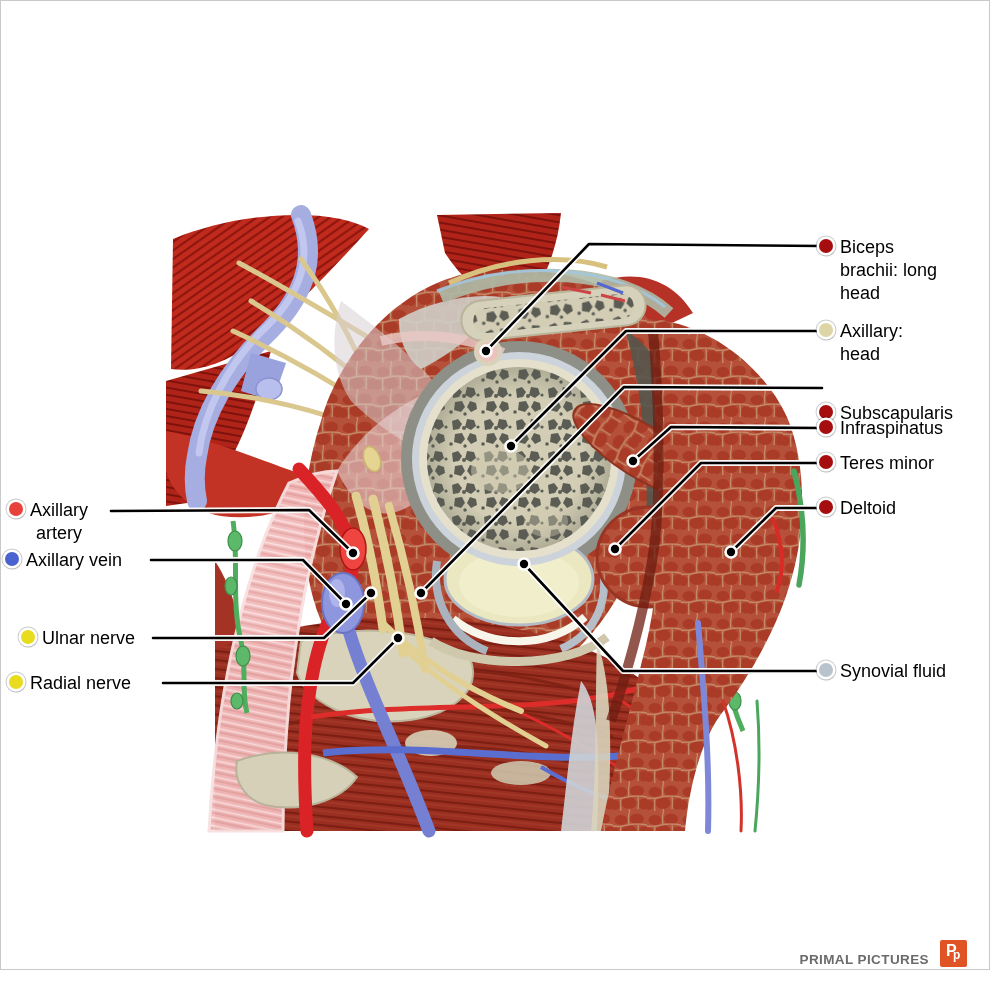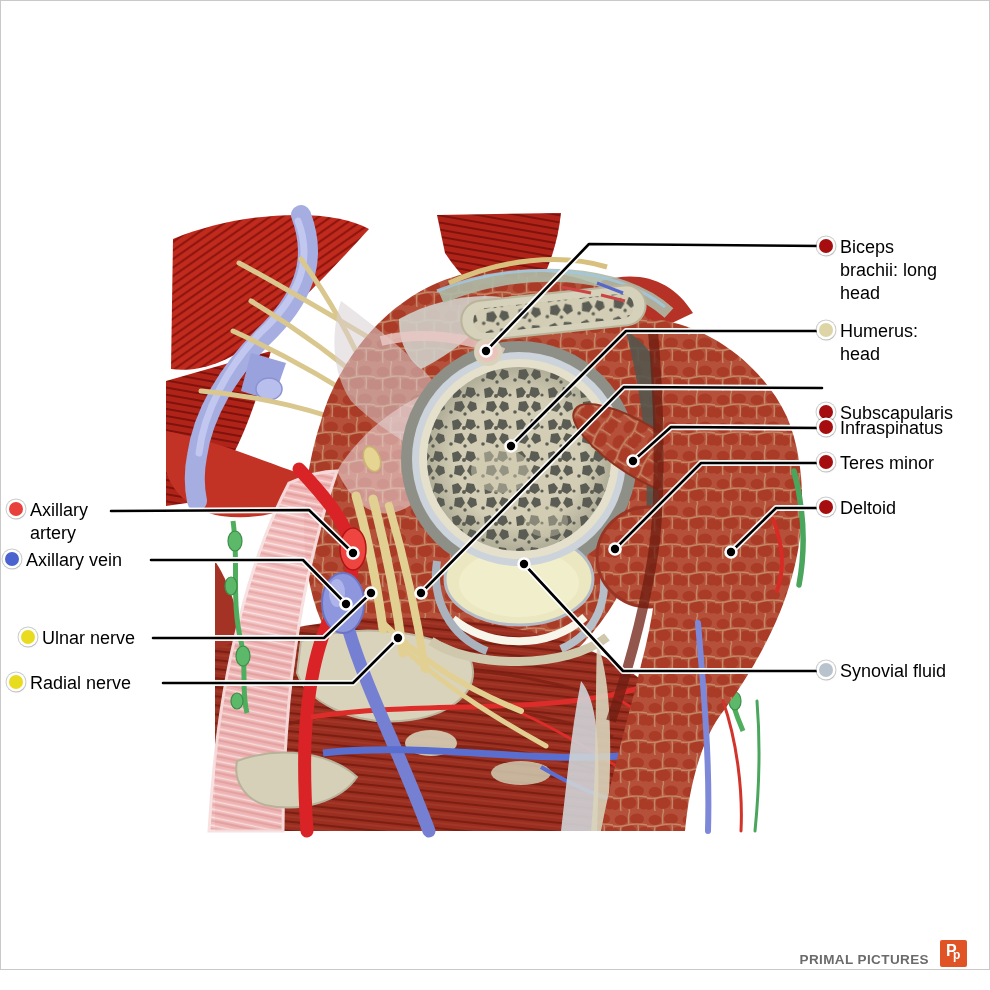--- a/index.html
+++ b/index.html
@@ -290,21 +290,21 @@
     <span class="dot" style="background-color: rgb(165, 13, 15);"></span>
     <div class="ltext">
       <div>Biceps</div>
       <div>brachii: long</div>
       <div>head</div>
     </div>
   </div>
   <div class="label" style="left:818px;top:319px;">
     <span class="dot" style="background-color: rgb(221, 213, 166);"></span>
     <div class="ltext">
-      <div>Humerus:</div>
+      <div>Axillary:</div>
       <div>head</div>
     </div>
   </div>
   <div class="label" style="left:818px;top:376px;margin-top:25px;">
     <span class="dot" style="background-color: rgb(165, 13, 15);"></span>
     <div class="ltext">
       <div>Subscapularis</div>
     </div>
   </div>
   <div class="label" style="left:818px;top:416px;">
@@ -325,21 +325,21 @@
       <div>Deltoid</div>
     </div>
   </div>
   <div class="label" style="left:818px;top:659px;justify-content:flex-end;">
     <span class="dot" style="background-color: rgb(185, 195, 205);"></span>
     <div class="ltext">
       <div>Synovial fluid</div>
     </div>
   </div>
 
-  <div class="label" style="left:8px;top:498px;">
+  <div class="label" style="left:8px;top:498px;text-align:center;">
     <span class="dot" style="background-color: rgb(232, 64, 58);"></span>
     <div class="ltext">
       <div>Axillary</div>
       <div>artery</div>
     </div>
   </div>
   <div class="label" style="left:4px;top:548px;">
     <span class="dot" style="background-color: rgb(74, 99, 207);"></span>
     <div class="ltext">
       <div>Axillary vein</div>

